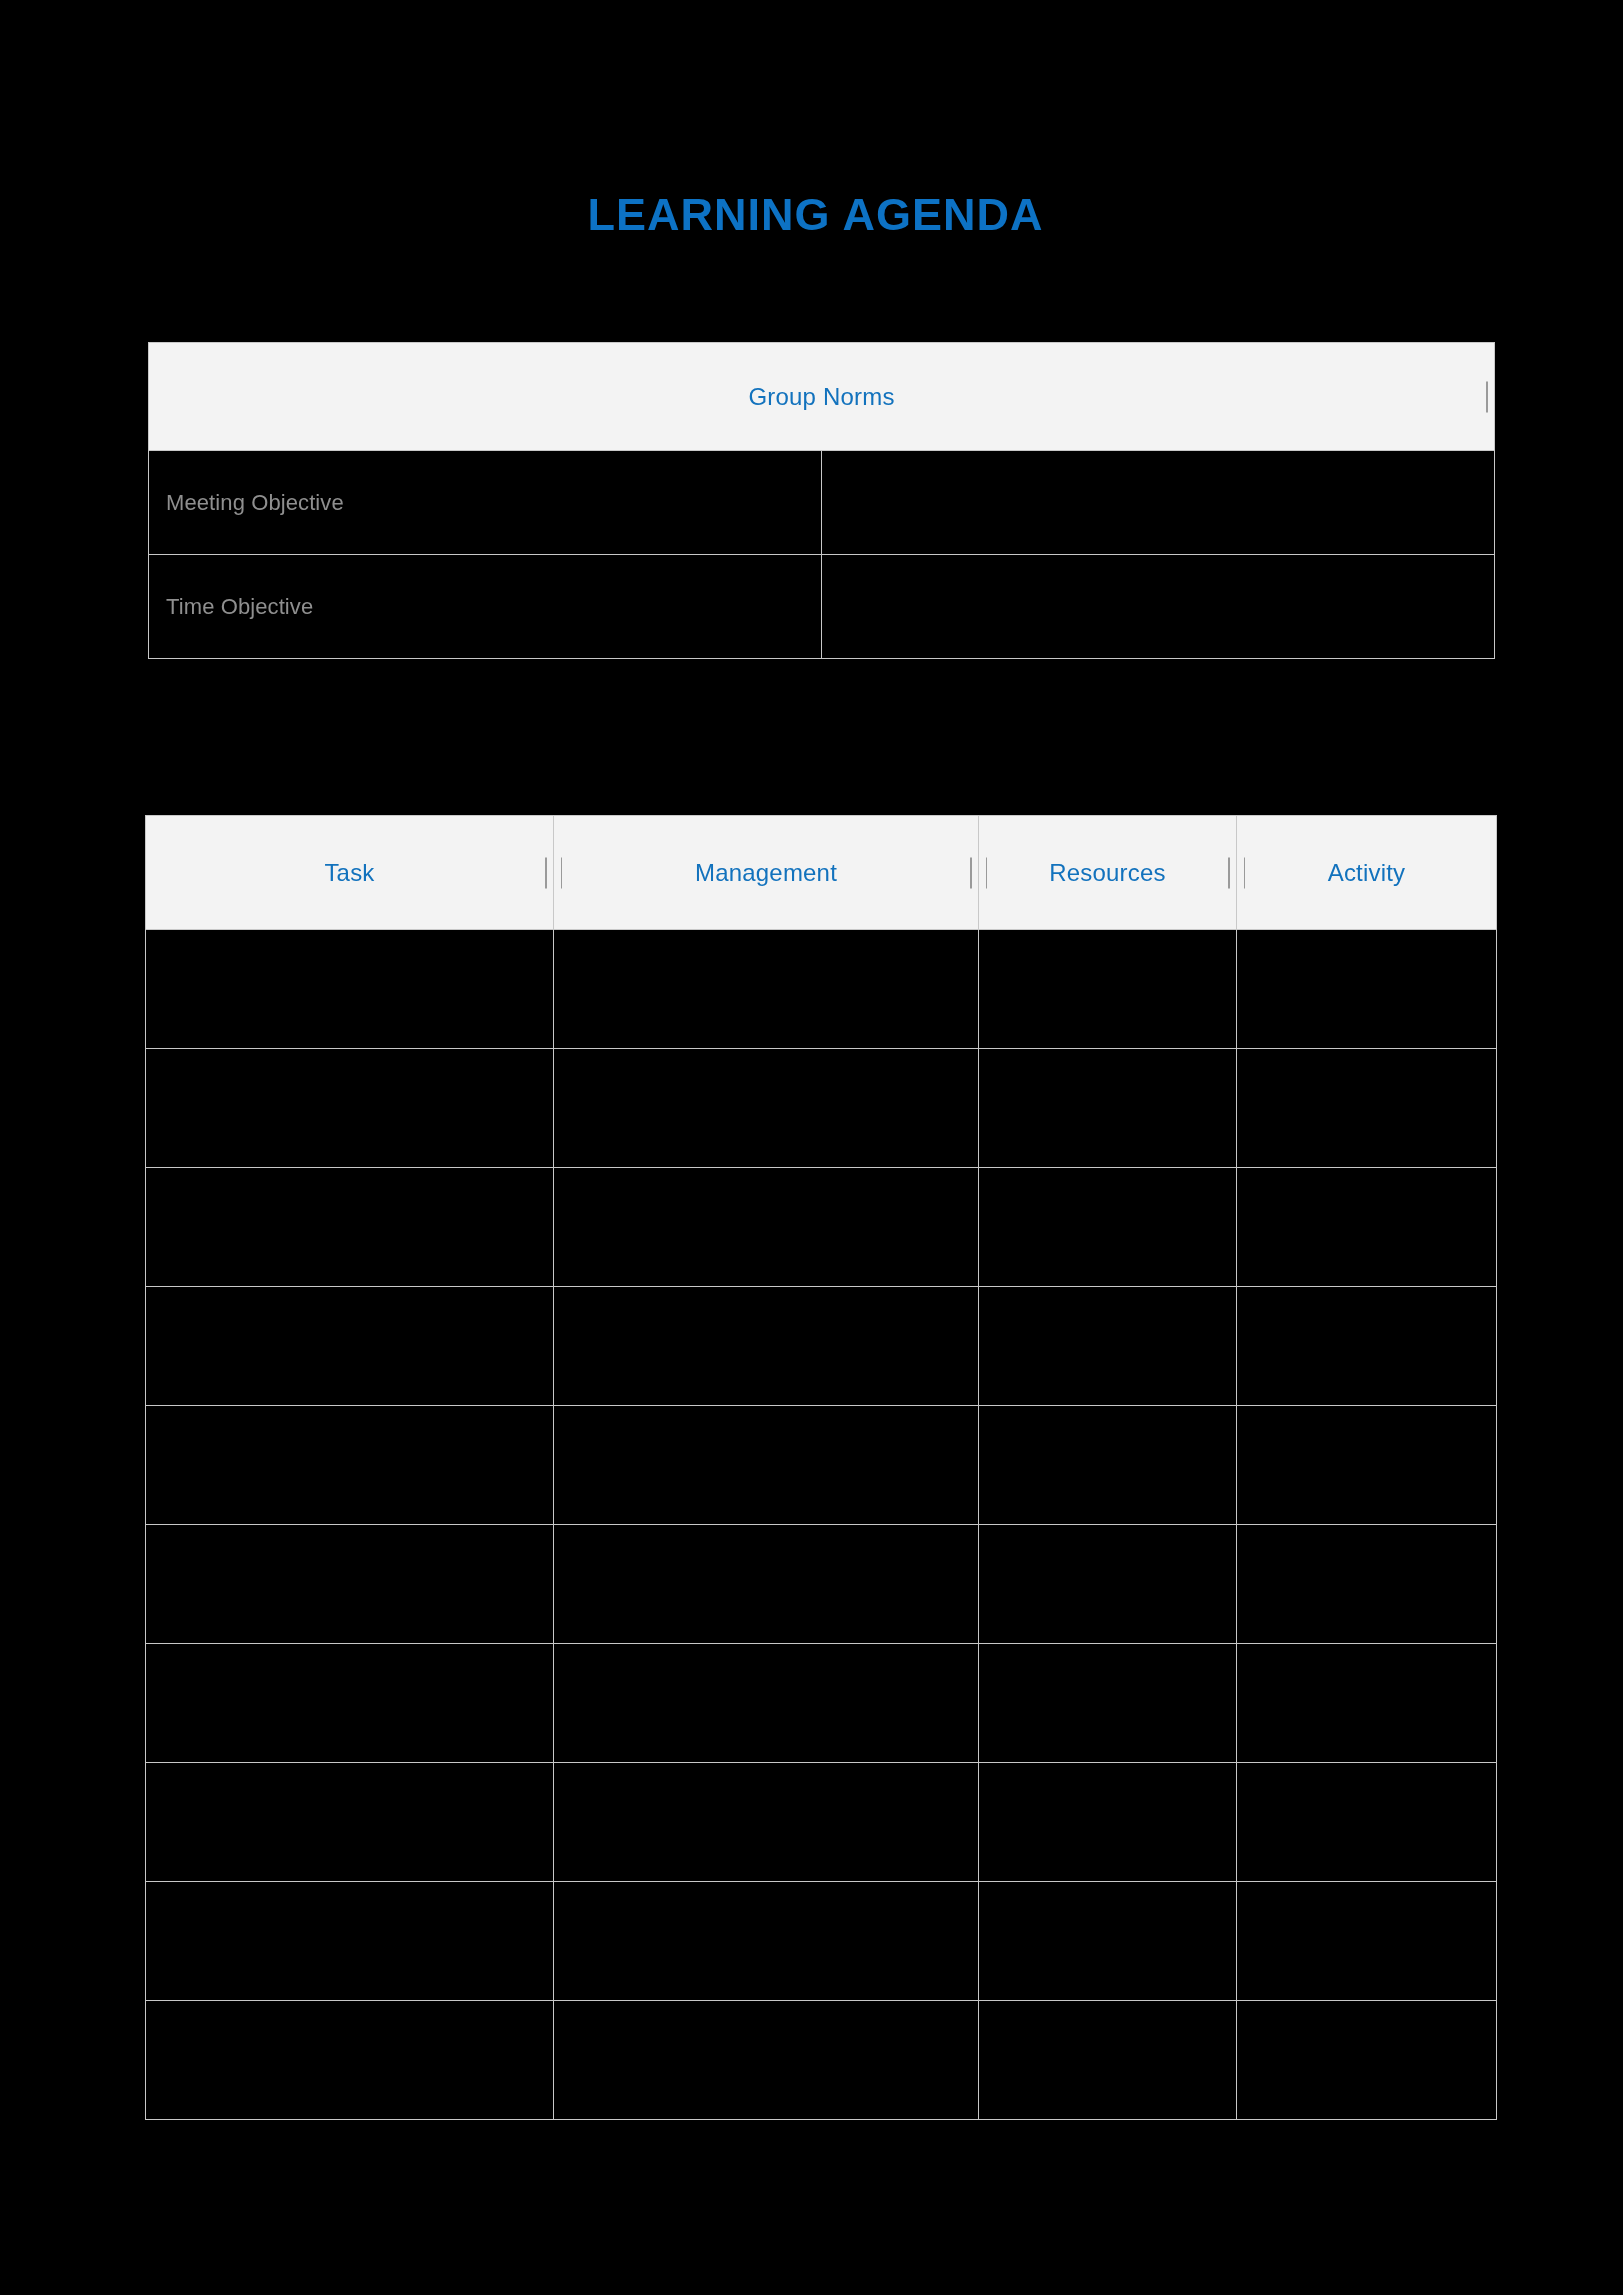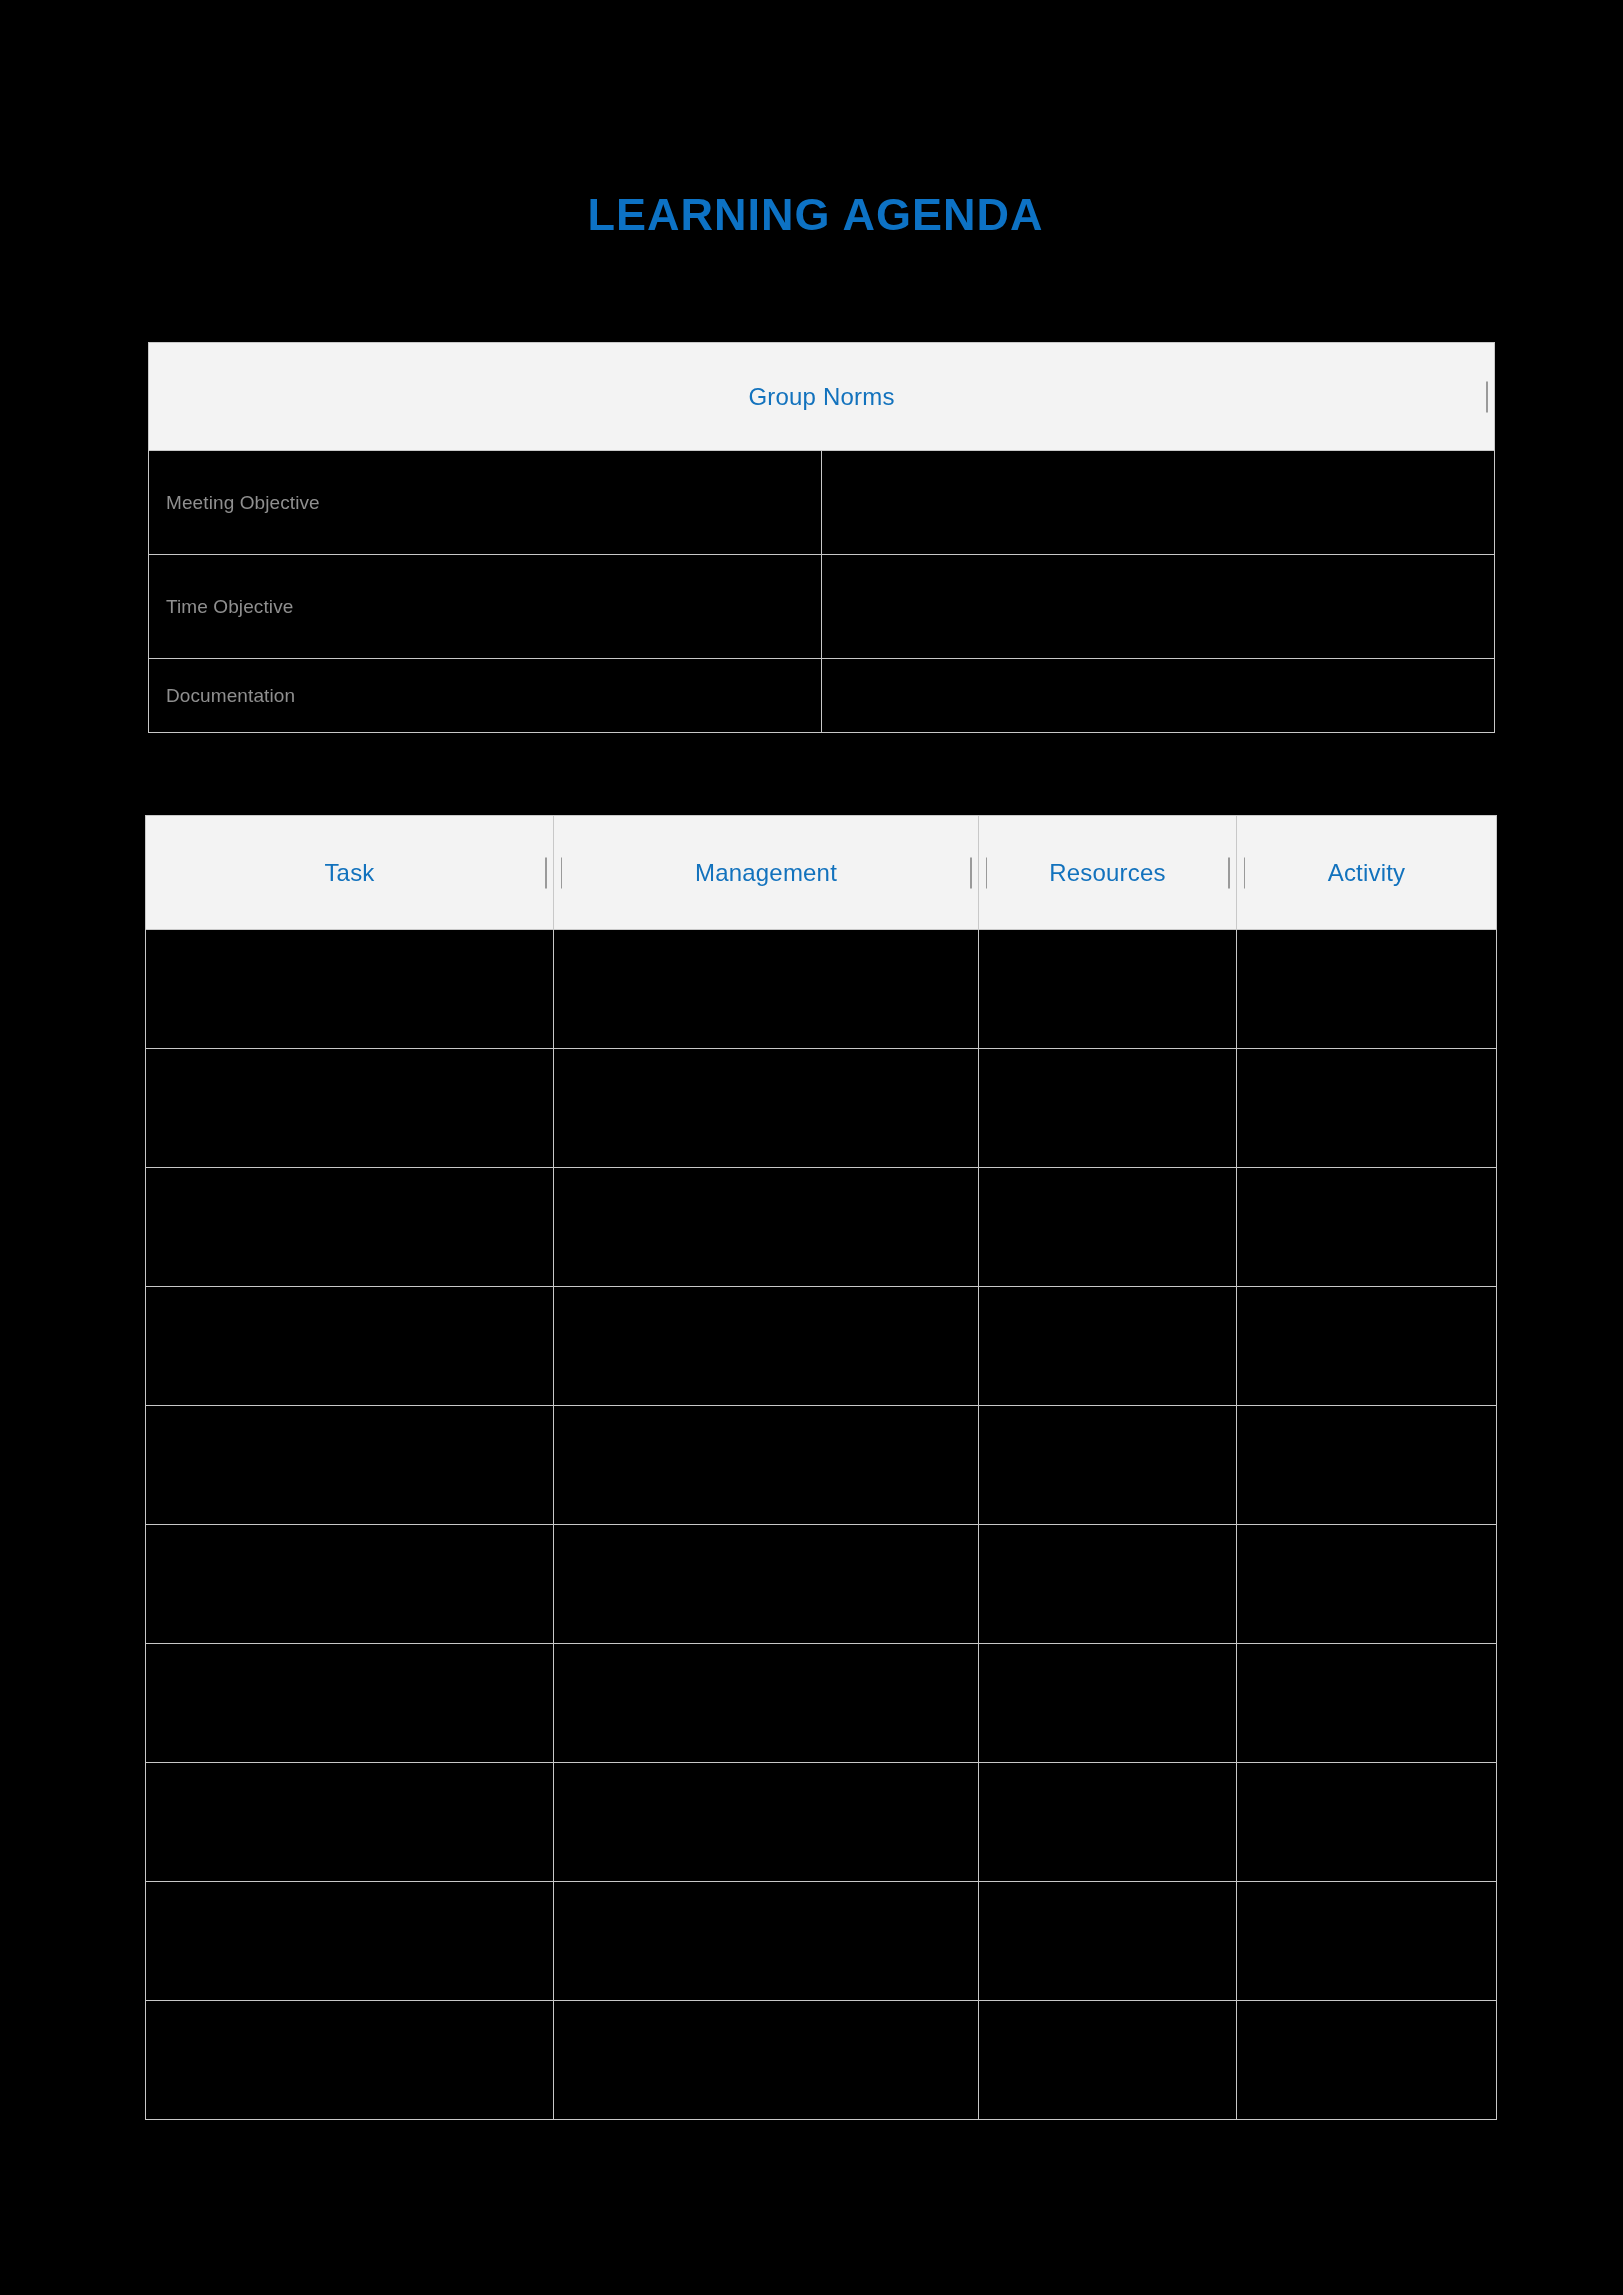--- a/index.html
+++ b/index.html
@@ -83,21 +83,21 @@
     top: 342px;
     width: 1347px;
   }
   #table-group-norms .gn-head {
     height: 107px;
   }
   #table-group-norms .gn-label {
     width: 391px;
     height: 103px;
     color: #8f8f8f;
-    font-size: 19px;
+    font-size: 22px;
     text-align: left;
     padding-left: 17px;
     letter-spacing: 0.1px;
   }
   #table-group-norms .gn-value {
     height: 103px;
   }
   #table-group-norms tr.r3 .gn-label,
   #table-group-norms tr.r3 .gn-value { height: 73px; }
 
@@ -135,24 +135,20 @@
       <tr class="r1">
         <td class="gn-label">Meeting Objective</td>
         <td class="gn-value"></td>
       </tr>
 
       <tr class="r2">
         <td class="gn-label">Time Objective</td>
         <td class="gn-value"></td>
       </tr>
 
-      <tr class="r3">
-        <td class="gn-label">Documentation</td>
-        <td class="gn-value"></td>
-      </tr>
     </tbody>
   </table>
 
   <table class="tbl" id="table-agenda">
     <colgroup>
       <col class="col-task">
         <col class="col-res">
         <col class="col-act">
         <col class="col-dur">
     </colgroup>

